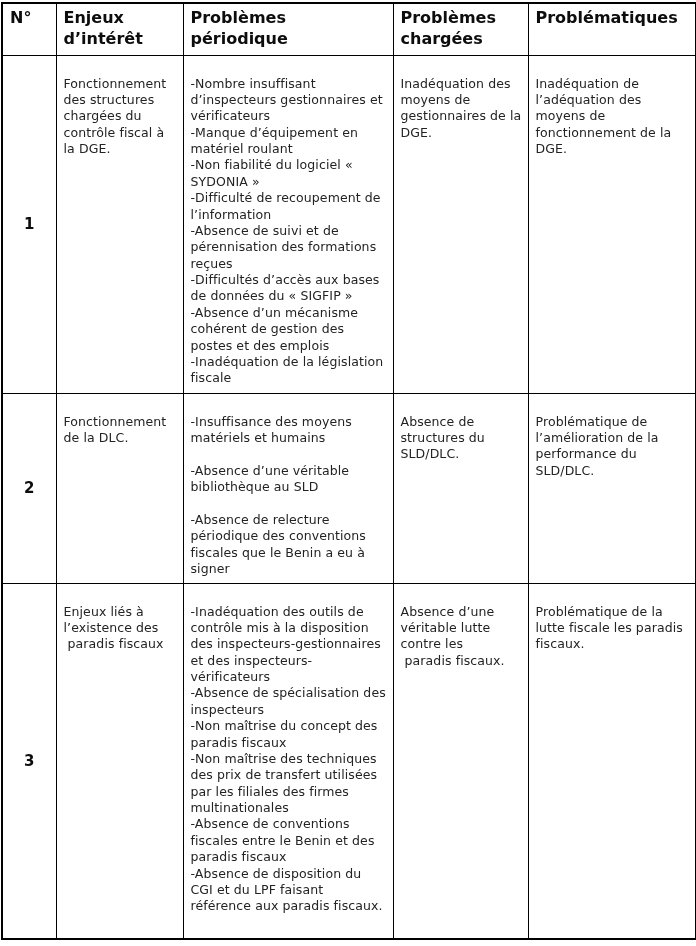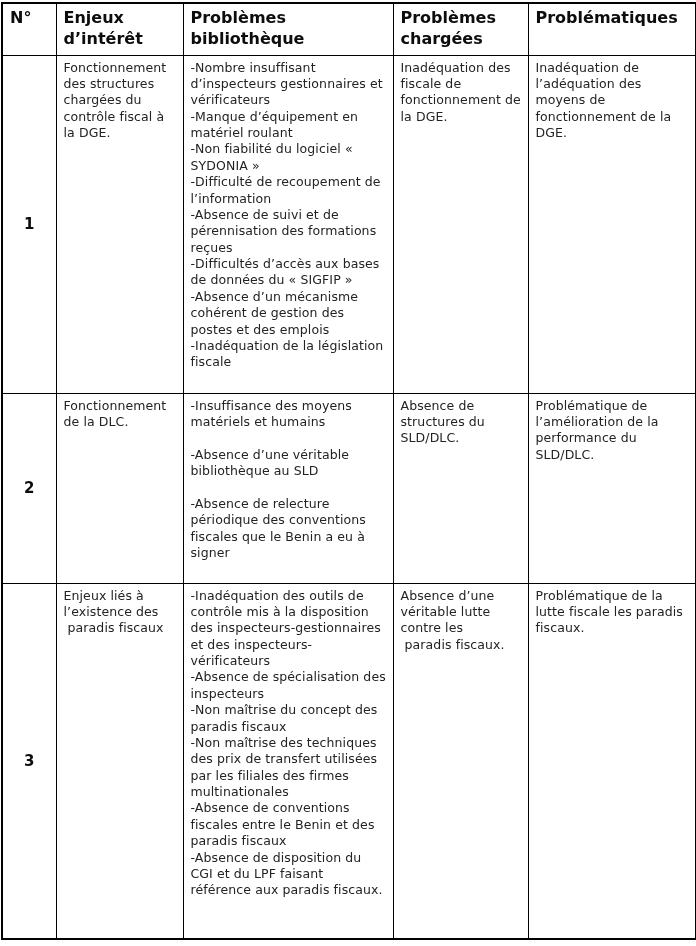--- a/index.html
+++ b/index.html
@@ -34,21 +34,21 @@
     color: #0d0d0d;
     text-align: left;
     vertical-align: top;
     padding: 3px 4px 3px 7px;
   }
   td.body-cell {
     font-size: 12.5px;
     line-height: 1.31;
     color: #232323;
     vertical-align: top;
-    padding: 4px 5px 4px 7px;
+    padding: 20px 5px 4px 7px;
     white-space: pre-line;
     letter-spacing: 0.1px;
   }
   td.num-cell {
     font-size: 15px;
     font-weight: bold;
     color: #0d0d0d;
     text-align: center;
     vertical-align: middle;
     padding: 0;
@@ -67,38 +67,38 @@
       <col style="width:54px">
       <col style="width:127px">
       <col style="width:210px">
       <col style="width:135px">
       <col style="width:168px">
     </colgroup>
     <thead>
       <tr class="r-header">
         <th class="hdr">N°</th>
         <th class="hdr">Enjeux d’intérêt</th>
-        <th class="hdr">Problèmes bibliothèque</th>
+        <th class="hdr">Problèmes périodique</th>
         <th class="hdr">Problèmes chargées</th>
         <th class="hdr">Problématiques</th>
       </tr>
     </thead>
     <tbody>
       <tr class="r-1">
         <td class="num-cell">1</td>
         <td class="body-cell">Fonctionnement des structures chargées du contrôle fiscal à la DGE.</td>
         <td class="body-cell">-Nombre insuffisant d’inspecteurs gestionnaires et vérificateurs
 -Manque d’équipement en matériel roulant
 -Non fiabilité du logiciel « SYDONIA »
 -Difficulté de recoupement de l’information
 -Absence de suivi et de pérennisation des formations reçues
 -Difficultés d’accès aux bases de données du « SIGFIP »
 -Absence d’un mécanisme cohérent de gestion des postes et des emplois
 -Inadéquation de la législation fiscale</td>
-        <td class="body-cell">Inadéquation des fiscale de fonctionnement de la DGE.</td>
+        <td class="body-cell">Inadéquation des moyens de gestionnaires de la DGE.</td>
         <td class="body-cell">Inadéquation de l’adéquation des moyens de fonctionnement de la DGE.</td>
       </tr>
       <tr class="r-2">
         <td class="num-cell">2</td>
         <td class="body-cell">Fonctionnement de la DLC.</td>
         <td class="body-cell">-Insuffisance des moyens matériels et humains
 
 -Absence d’une véritable bibliothèque au SLD
 
 -Absence de relecture périodique des conventions fiscales que le Benin a eu à signer</td>

